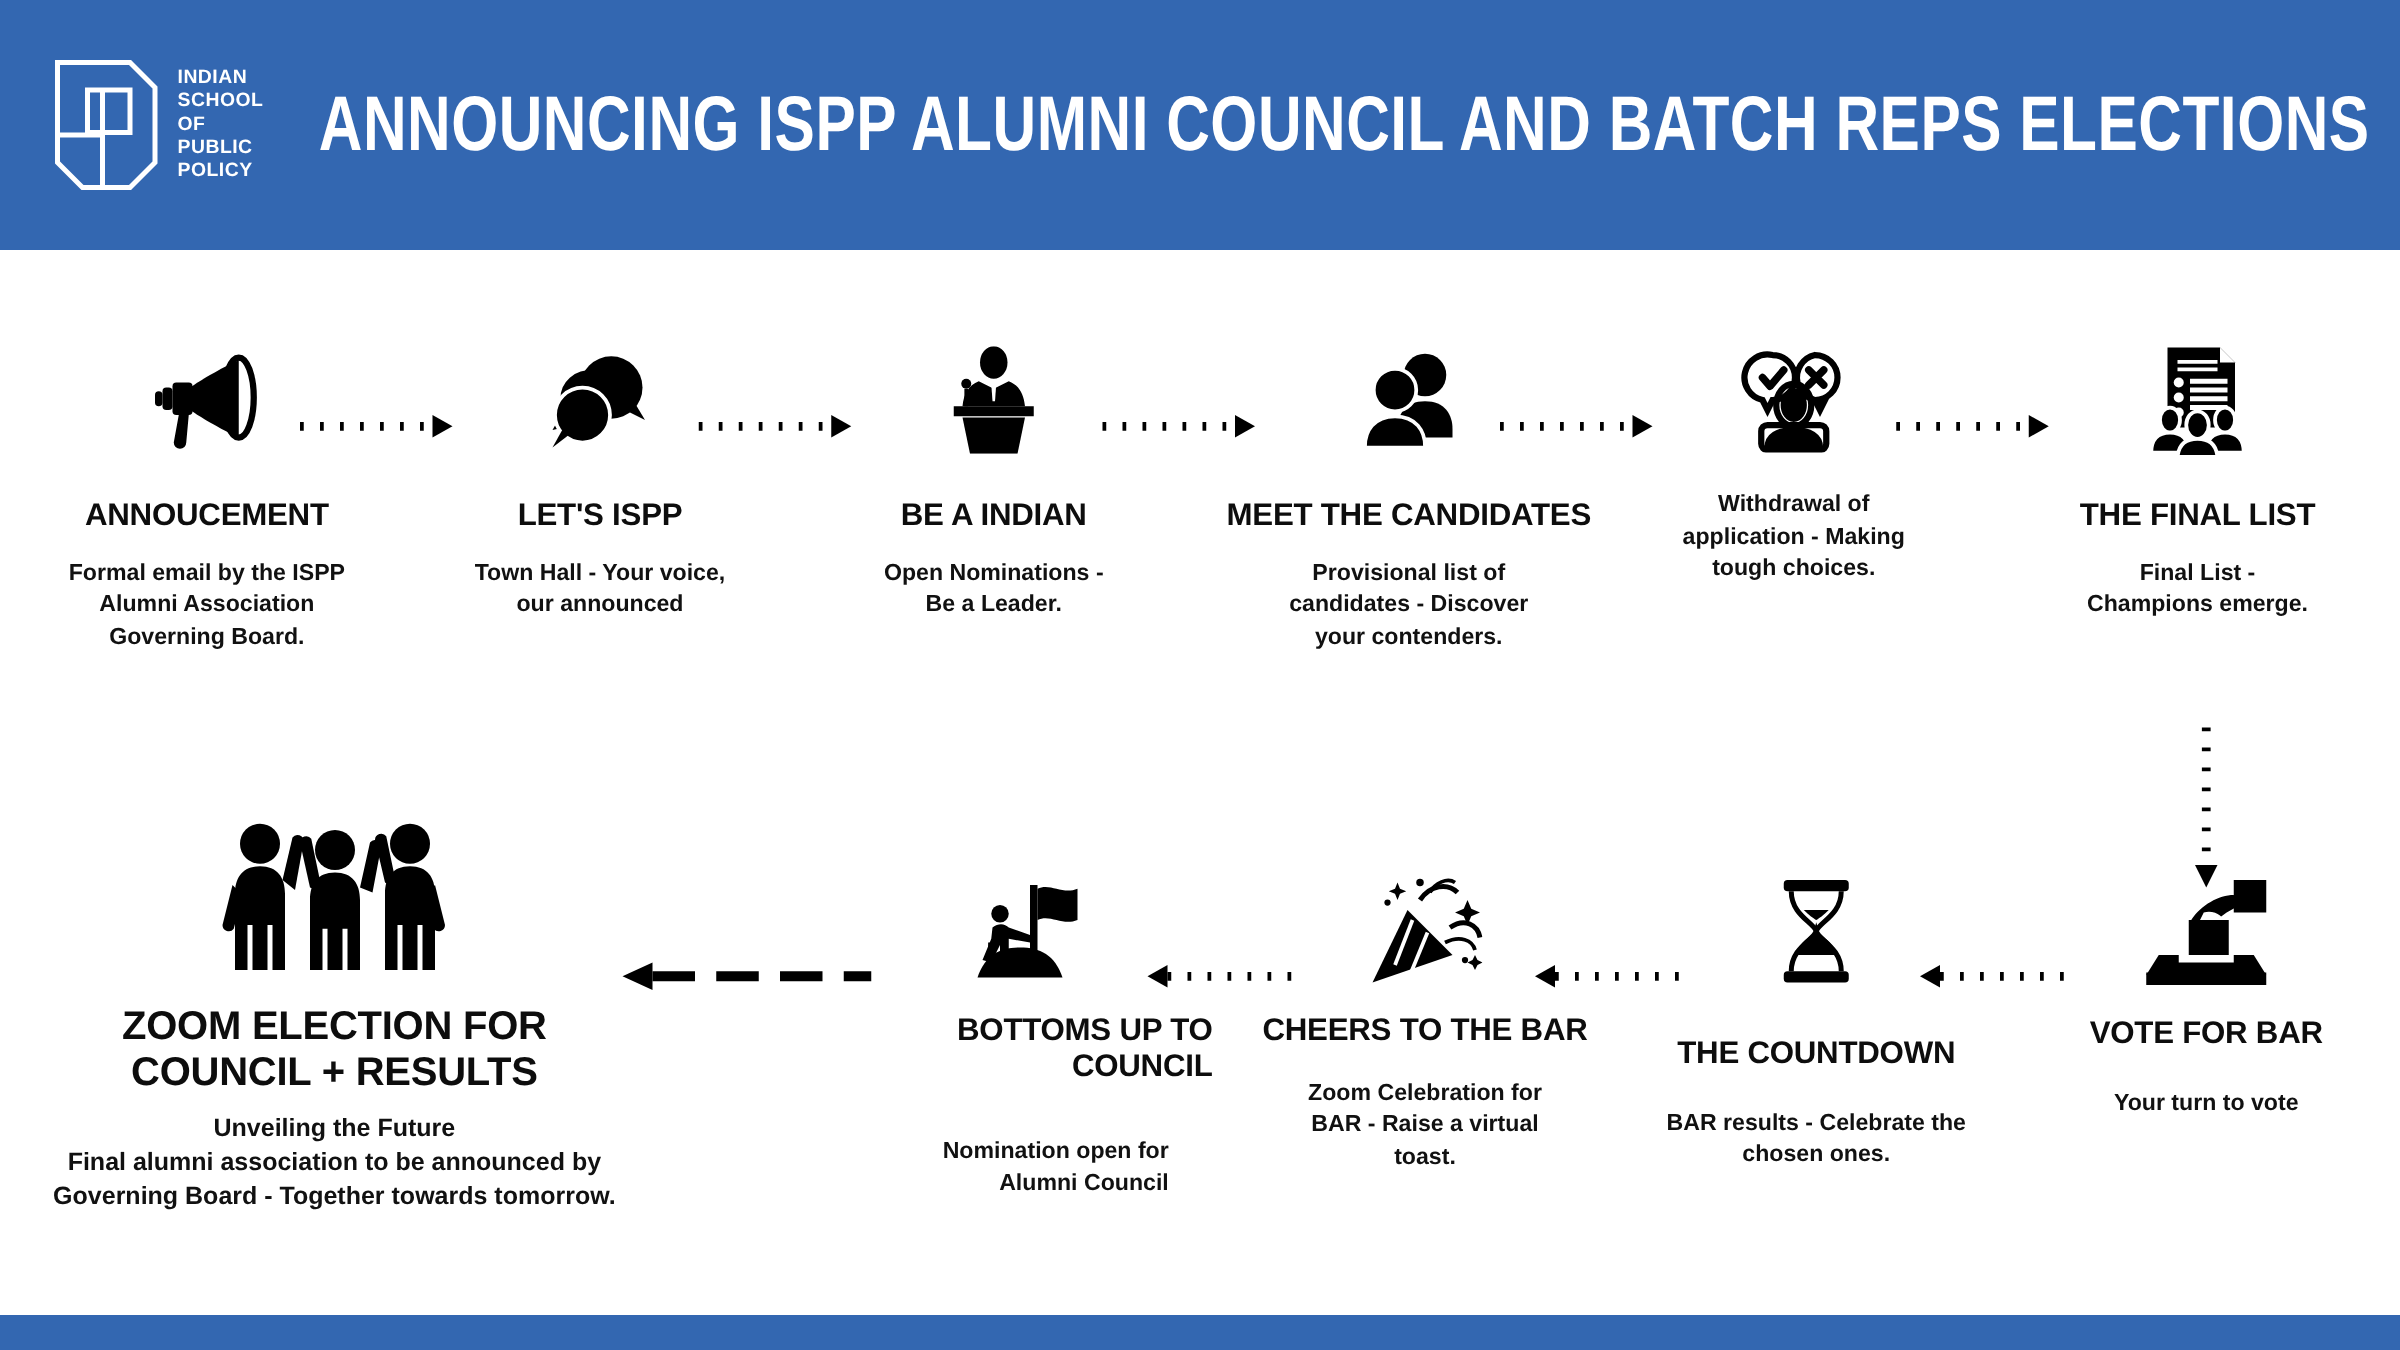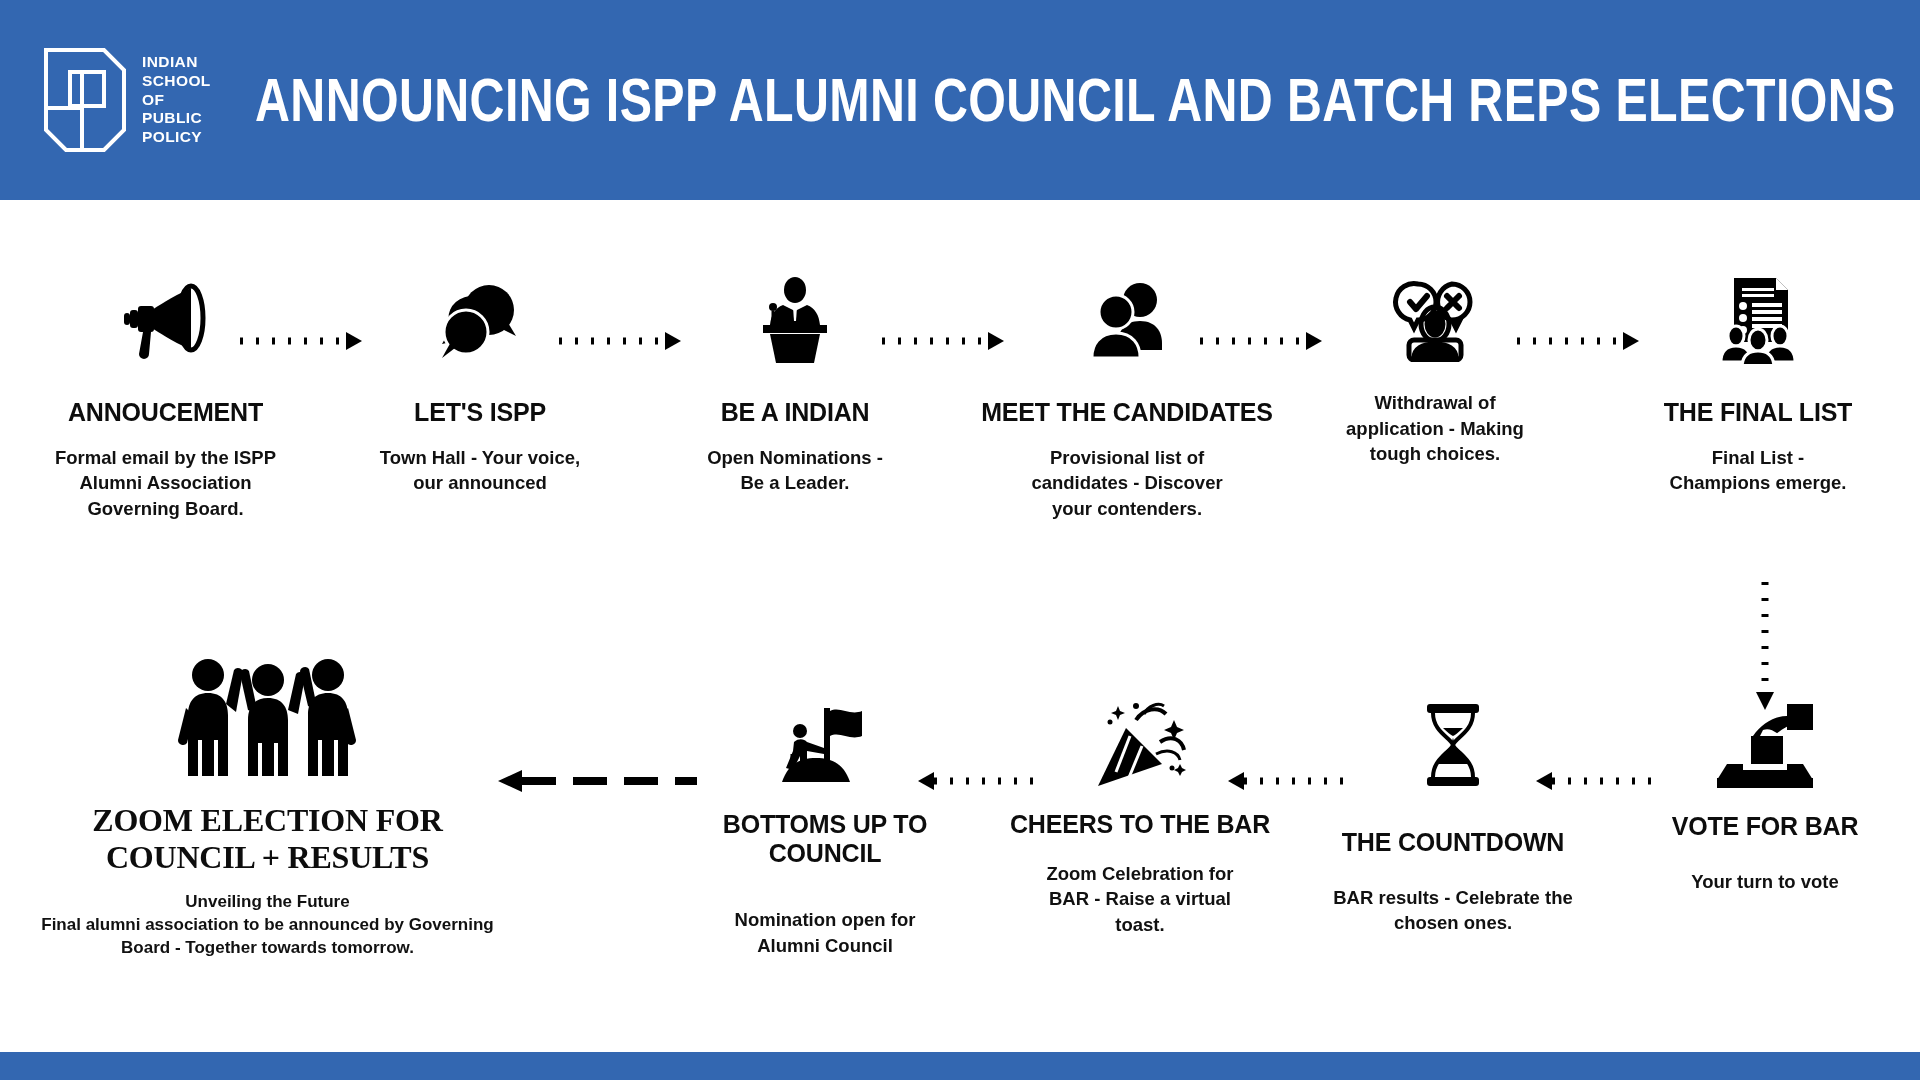--- a/index.html
+++ b/index.html
@@ -101,21 +101,21 @@
     line-height: 1.38;
     margin-top: 18px;
   }
 
   .step-title.big {
     font-size: 32px;
     line-height: 1.15;
   }
 
   .step-desc.big {
-    font-size: 17px;
+    font-size: 20px;
     line-height: 1.37;
     margin-top: 14px;
   }
 
   
   .conn {
     position: absolute;
     height: 22px;
   }
   .conn svg { display: block; overflow: visible; }
@@ -308,33 +308,33 @@
         <circle cx="98" cy="32" r="16"></circle>
         <path d="M98 50 c14 0 20 9 20 22 L118 128 L108 128 L108 95 L104 95 L104 128 L92 128 L92 95 L88 95 L88 128 L78 128 L78 72 c0 -13 6 -22 20 -22 Z"></path>
         <path d="M78 62 L70 26 a5 5 0 0 1 9 -3 L88 66 Z"></path>
         <path d="M118 62 L126 26 a5 5 0 0 1 9 3 L128 66 Z"></path>
         <circle cx="158" cy="27" r="16"></circle>
         <path d="M158 45 c14 0 20 9 20 22 L178 128 L168 128 L168 92 L164 92 L164 128 L152 128 L152 92 L148 92 L148 128 L138 128 L138 67 c0 -13 6 -22 20 -22 Z"></path>
         <path d="M138 58 L130 24 a5 5 0 0 1 9 -3 L148 64 Z"></path>
         <path d="M178 60 L186 92 a5 5 0 0 1 -9 3 L170 68 Z"></path>
       </svg>
     </div>
-    <div class="step-title big" style="margin-top:22px;font-family:Liberation Serif, serif;">ZOOM ELECTION FOR COUNCIL + RESULTS</div>
+    <div class="step-title big" style="margin-top:22px;">ZOOM ELECTION FOR COUNCIL + RESULTS</div>
     <div class="step-desc big" style="padding:0 10px; white-space:pre-line;">Unveiling the Future
 Final alumni association to be announced by Governing Board - Together towards tomorrow.</div>
   </div>
 
   <div class="conn" style="left:492px; top:770px;">
     <svg width="210" height="22" viewBox="0 0 210 22">
       <line x1="30" y1="11" x2="205" y2="11" stroke="#000" stroke-width="8" stroke-dasharray="34 17" stroke-linecap="butt"></line>
       <path d="M30 0 L6 11 L30 22 Z" fill="#000"></path>
     </svg>
   </div>
 
-  <div class="step" style="left:680px; top:700px; width:290px;">
+  <div class="step" style="left:680px; top:700px; width:290px;text-align:right;">
     <div class="step-icon" style="height:90px;">
       <svg width="90" height="82" viewBox="0 0 90 82" fill="#000">
         <rect x="44" y="4" width="6" height="60"></rect>
         <path d="M50 7 C60 2 70 12 82 7 L82 32 C70 37 60 27 50 32 Z"></path>
         <circle cx="20" cy="27" r="7"></circle>
         <path d="M14 38 c5 -4 10 -3 13 0 L44 44 L44 50 L27 47 L27 66 L20 66 L20 52 L13 66 L6 64 L13 47 Z"></path>
         <path d="M12 50 L12 66 L18 66" stroke="#000" stroke-width="3" fill="none"></path>
         <path d="M0 80 c6 -18 18 -24 34 -24 s28 6 34 24 Z" transform="translate(2,-2)"></path>
       </svg>
     </div>

